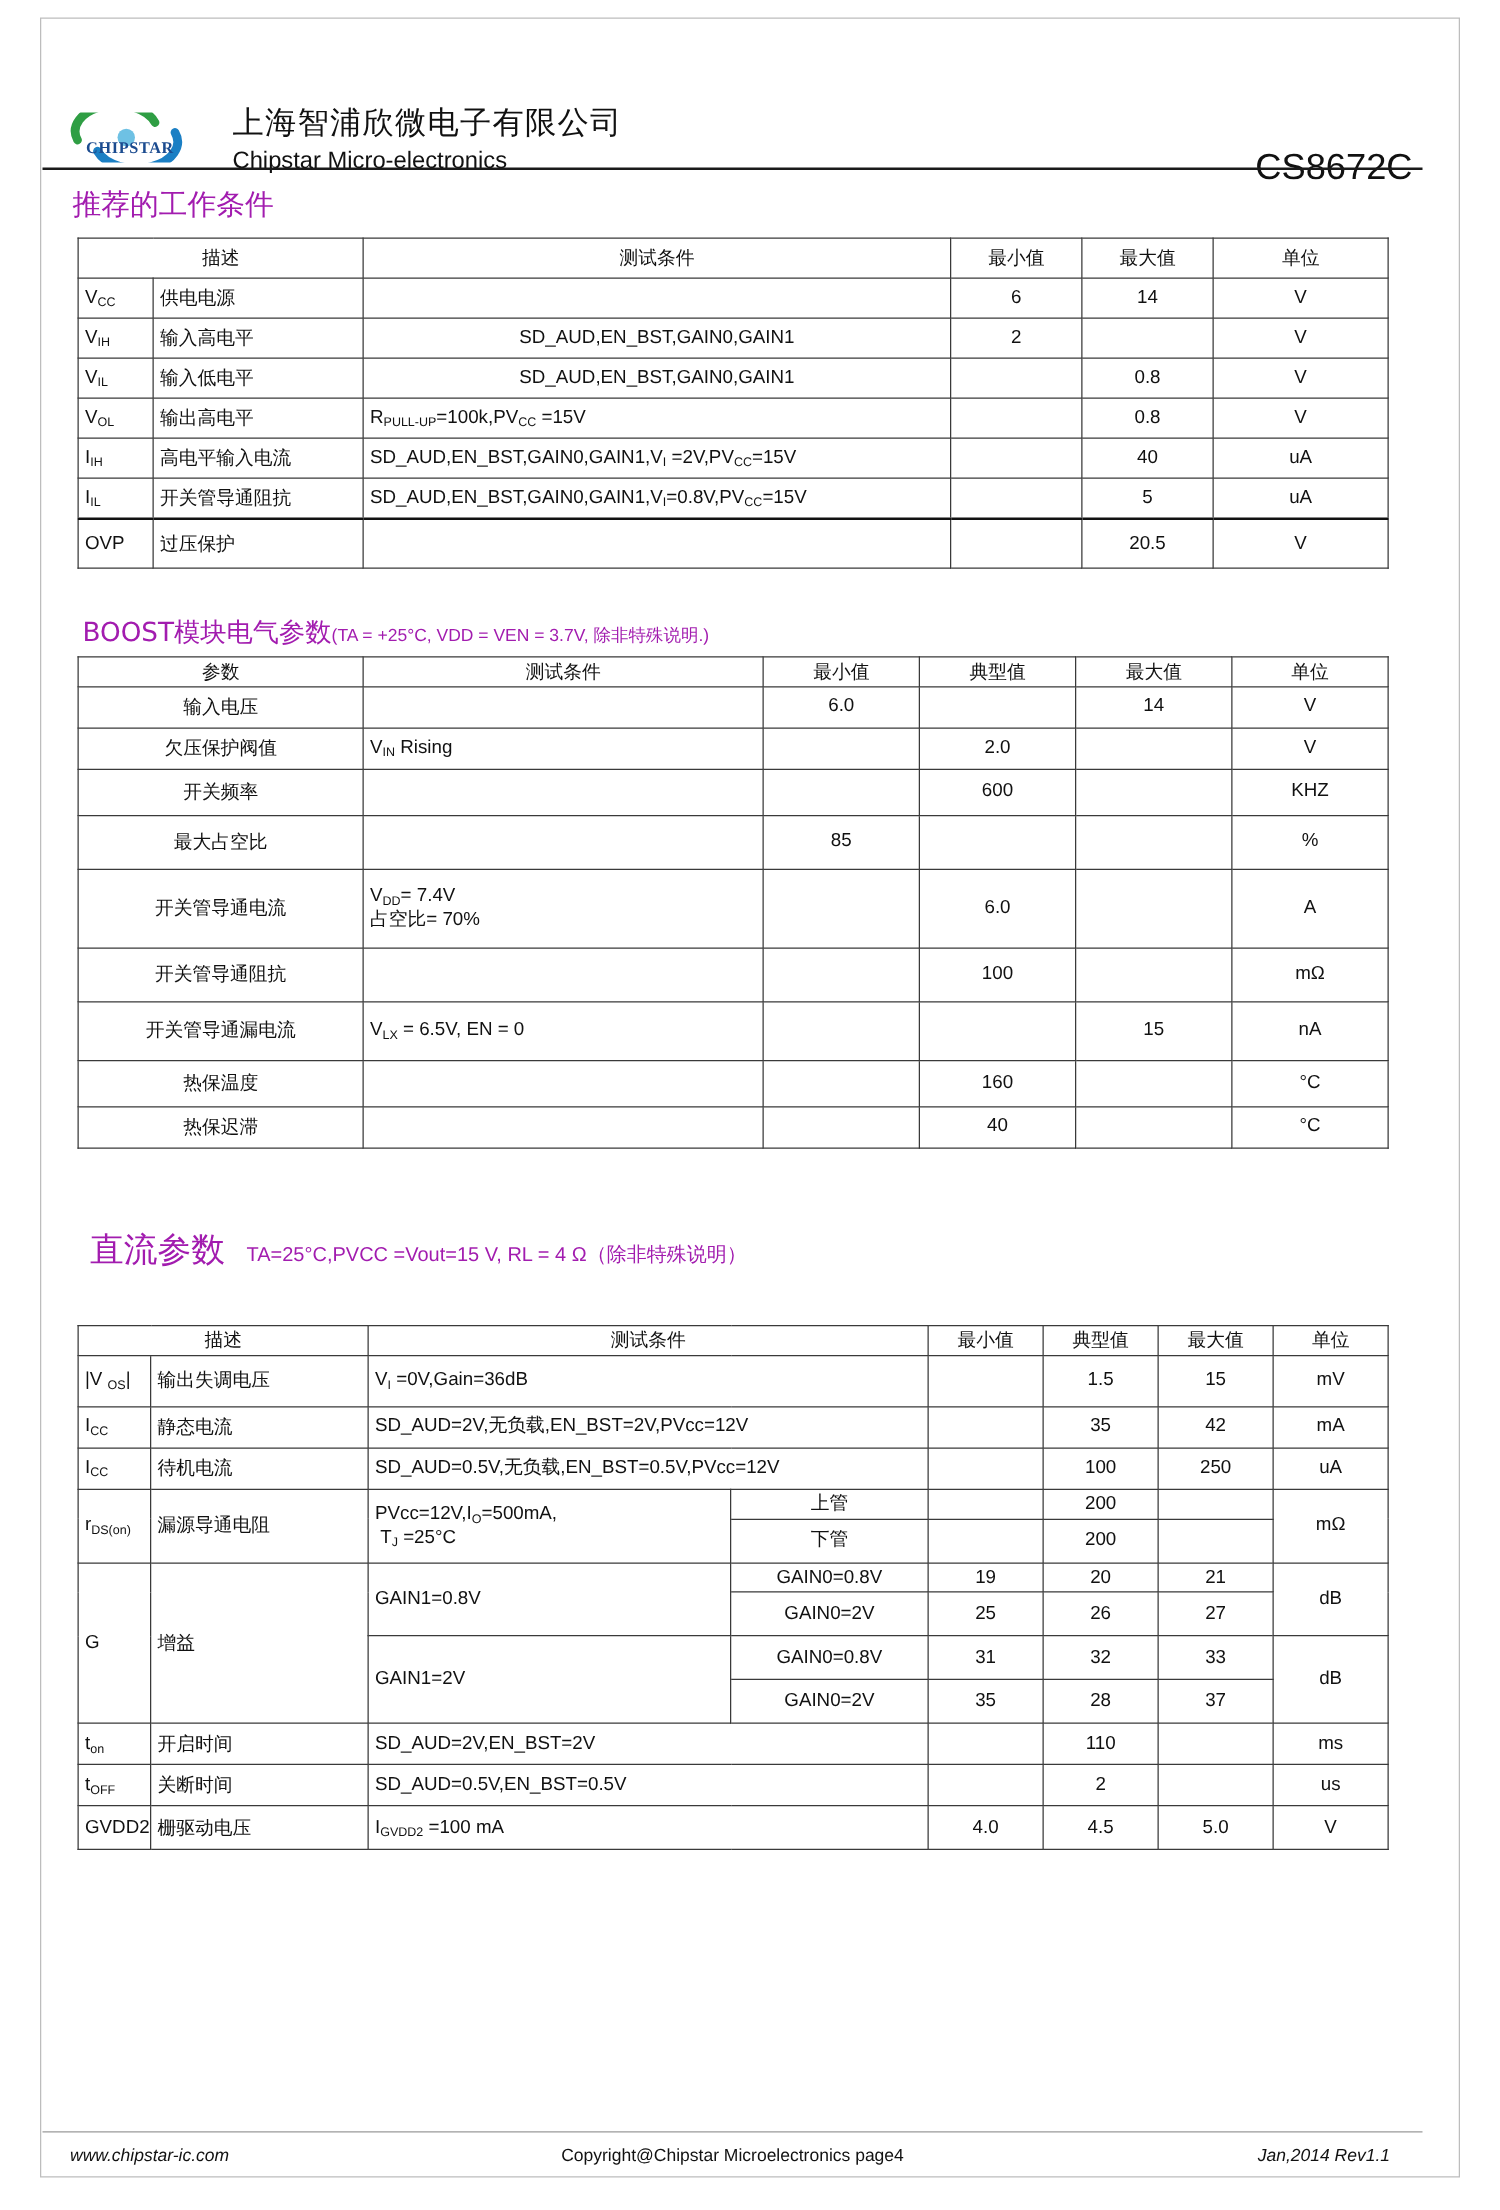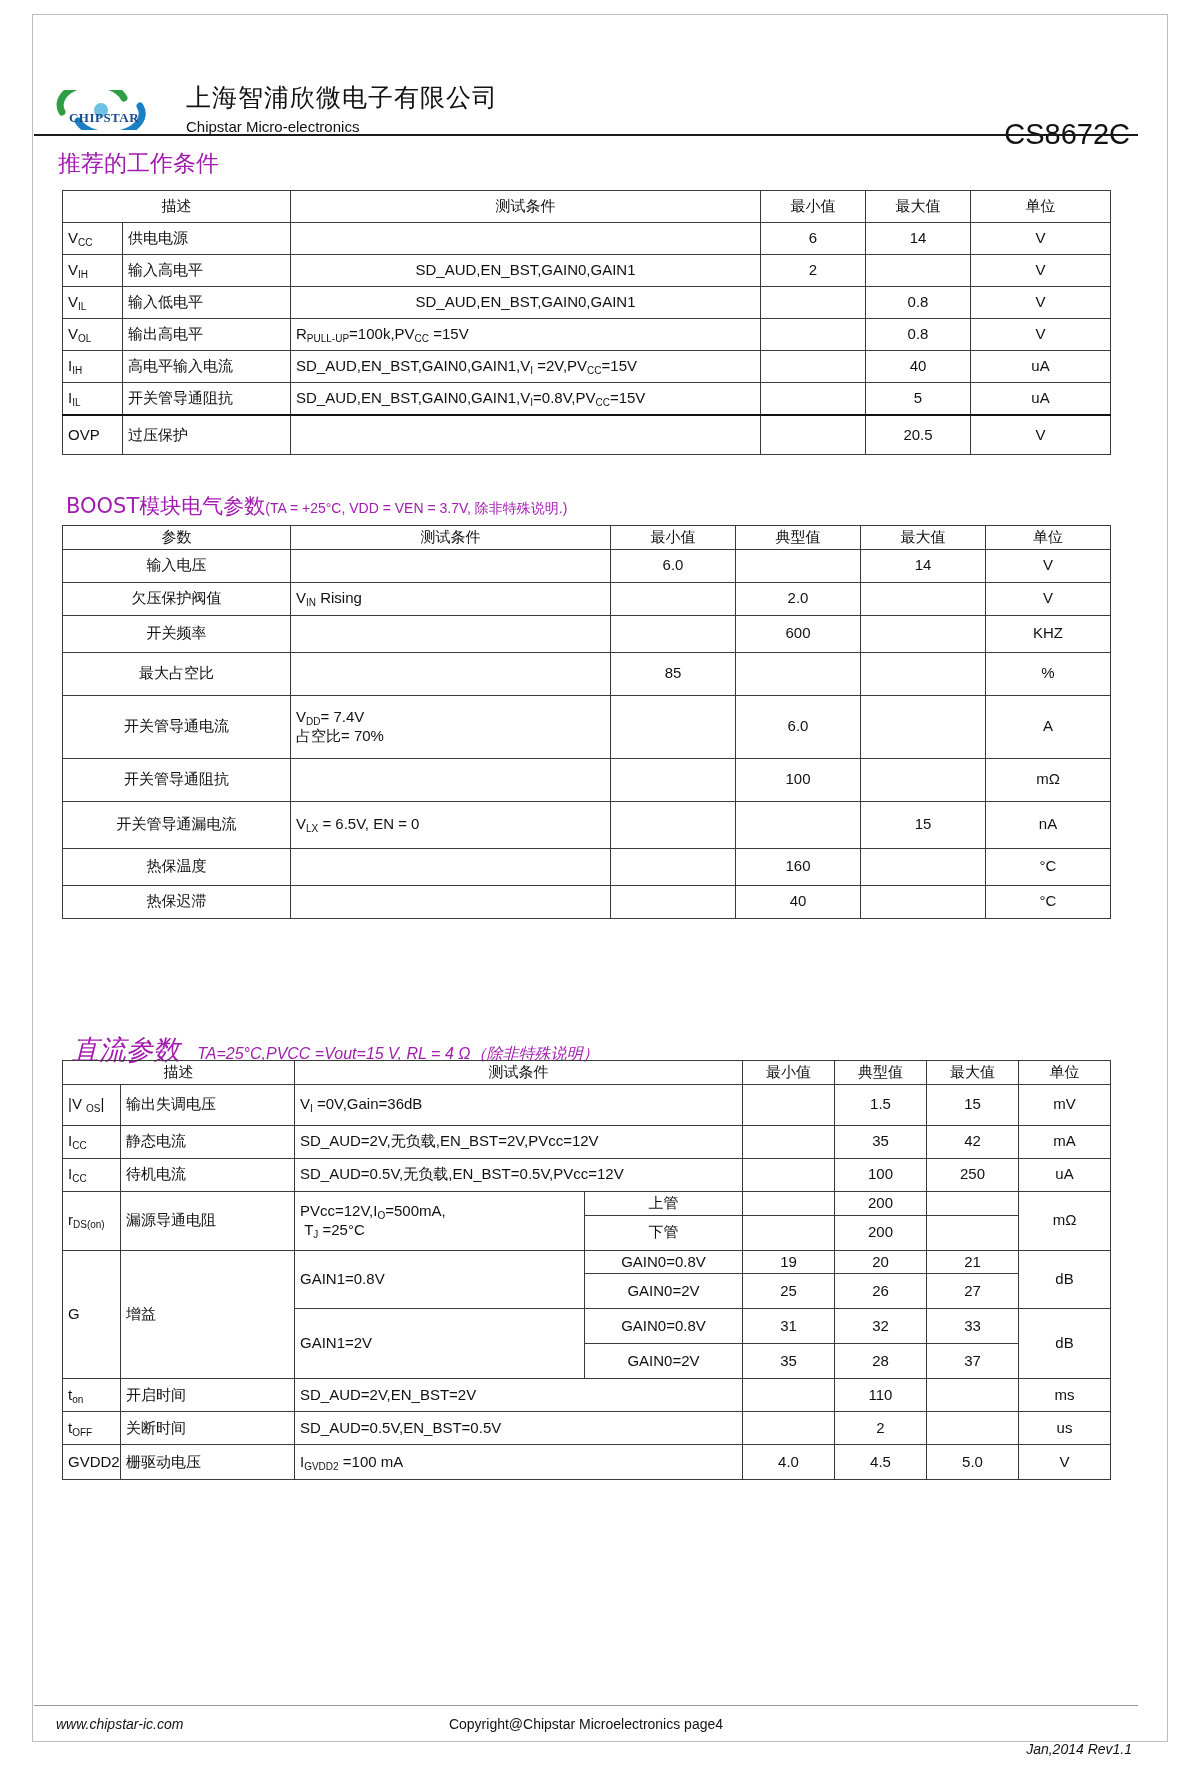--- a/index.html
+++ b/index.html
@@ -62,21 +62,21 @@
     top: 41px;
     font-size: 25px;
     color: #111;
     font-family: "DejaVu Sans", sans-serif;
     letter-spacing: 1px;
   }
   .company-en {
     position: absolute;
     left: 152px;
     top: 78px;
-    font-size: 15px;
+    font-size: 19px;
     color: #111;
     font-family: "Liberation Sans", sans-serif;
   }
   .partno {
     position: absolute;
     right: 8px;
     top: 78px;
     font-size: 29px;
     color: #111;
     font-family: "Liberation Sans", sans-serif;
@@ -91,21 +91,21 @@
   }
   
   .sec-title {
     position: absolute;
     font-family: "DejaVu Sans", sans-serif;
     color: #a21caf;
   }
   .sec1 { left: 58px; top: 148px; font-size: 23px; }
   .sec2 { left: 66px; top: 492px; font-size: 21px; }
   .sec2 .note { font-size: 14px; font-family: "Liberation Sans", sans-serif; }
-  .sec3 { left: 72px; top: 1032px; font-size: 27px; font-style: italic; }
+  .sec3 { left: 72px; top: 982px; font-size: 27px; }
   .sec3 .note { font-size: 16px; font-family: "Liberation Sans", sans-serif; }
 
   
   table.dt {
     position: absolute;
     border-collapse: collapse;
     font-size: 15px;
     color: #111;
     table-layout: fixed;
   }
@@ -146,21 +146,21 @@
     left: 34px;
     bottom: 28px;
     width: 1104px;
     height: 24px;
     font-size: 14px;
     color: #111;
     font-style: italic;
   }
   .footer .fl { position: absolute; left: 22px; top: 0; }
   .footer .fc { position: absolute; left: 0; right: 0; text-align: center; top: 0; font-style: normal; }
-  .footer .fr { position: absolute; right: 6px; top: 0; margin-top: 25px; }
+  .footer .fr { position: absolute; right: 26px; top: 0; }
 </style>
 </head>
 <body>
 
 <div class="page">
   <div class="sheet"></div>
 
   <div class="header">
     <div class="logo">
       <svg width="100" height="40" viewBox="0 0 100 40">

